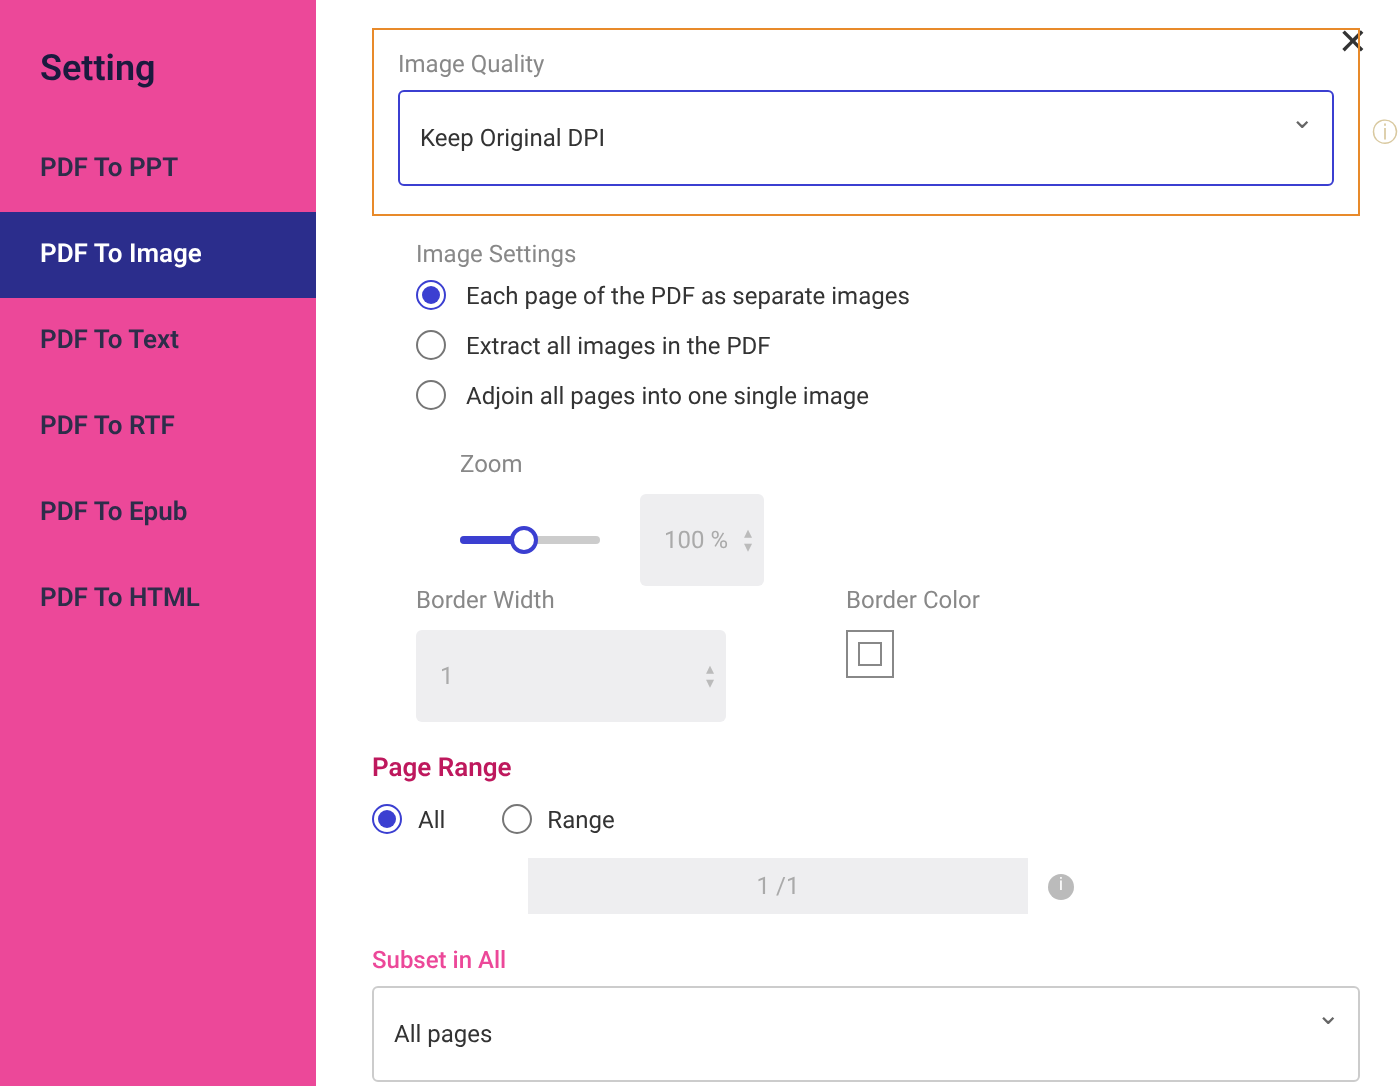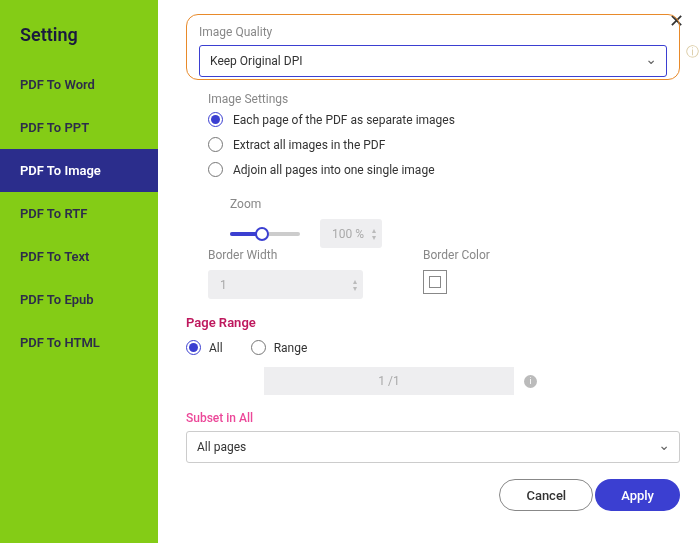--- a/index.html
+++ b/index.html
@@ -1,41 +1,41 @@
 <!DOCTYPE html>
 <html><head>
 <meta charset="utf-8">
 <style>
 *{box-sizing:border-box;margin:0;padding:0;font-family:-apple-system,BlinkMacSystemFont,"Segoe UI",Roboto,sans-serif}
 body{width:700px;height:543px;background:#fff;display:flex;position:relative;overflow:hidden}
-.sidebar{width:158px;background:#84cc16;padding-top:24px;height:100%}
+.sidebar{width:158px;background:#ec4899;padding-top:24px;height:100%}
 .sidebar-title{font-size:18px;font-weight:600;color:#1a1a3e;padding:0 20px 18px}
 .sidebar-item{padding:14px 20px;font-size:13px;font-weight:600;color:#2d2d4a;cursor:pointer}
 .sidebar-item.active{background:#2b2d8c;color:#fff}
 .main{flex:1;padding:14px 20px 14px 28px;overflow:auto;position:relative}
 .close-btn{position:absolute;top:10px;right:16px;font-size:18px;color:#333;cursor:pointer;background:none;border:none}
 .section{margin-bottom:16px}
 .sec-label{font-size:12px;color:#888;margin-bottom:6px}
-.highlight-box{border:1.5px solid #e88a2a;border-radius:12px;padding:10px 12px 2px;margin-bottom:12px;position:relative}
+.highlight-box{border:1.5px solid #e88a2a;border-radius:0;padding:10px 12px 14px;margin-bottom:12px;position:relative}
 .highlight-box .info-icon{position:absolute;right:-20px;top:50%;transform:translateY(-20%);color:#d9c9a0;font-size:13px}
-.select{width:100%;height:32px;border:1px solid #3b3fd1;border-radius:3px;padding:0 10px;font-size:12px;color:#333;background:#fff;appearance:none;position:relative}
+.select{width:100%;height:48px;border:1px solid #3b3fd1;border-radius:3px;padding:0 10px;font-size:12px;color:#333;background:#fff;appearance:none;position:relative}
 .select-wrap{position:relative}
 .select-wrap::after{content:"⌄";position:absolute;right:10px;top:6px;color:#666;pointer-events:none;font-size:14px}
 .select.plain{border-color:#ccc}
 .radio-row{display:flex;align-items:center;margin-bottom:10px;font-size:12px;color:#333}
 .radio-row input[type=radio]{margin-right:10px;width:15px;height:15px;accent-color:#3b3fd1}
 .sec-title{font-size:13px;font-weight:600;color:#be185d;margin:14px 0 10px}
 .sub-row{display:flex;gap:60px;align-items:flex-start}
 .sub-col{display:flex;flex-direction:column}
 .sub-label{font-size:12px;color:#888;margin-bottom:8px}
 .zoom-ctl{display:flex;align-items:center;gap:20px}
 .slider{width:70px;height:4px;background:#ccc;position:relative;border-radius:2px}
 .slider::before{content:"";position:absolute;left:0;width:40%;height:100%;background:#3b3fd1;border-radius:2px}
 .slider-thumb{position:absolute;left:36%;top:-5px;width:14px;height:14px;background:#fff;border:2px solid #3b3fd1;border-radius:50%}
-.stepper{display:flex;align-items:center;background:#eeeef0;border-radius:3px;height:29px;padding:0 6px 0 12px;gap:8px;color:#aaa;font-size:12px}
+.stepper{display:flex;align-items:center;background:#eeeef0;border-radius:3px;height:46px;padding:0 6px 0 12px;gap:8px;color:#aaa;font-size:12px}
 .stepper-arrows{display:flex;flex-direction:column;line-height:7px;font-size:8px;color:#bbb}
 .stepper.wide{width:155px;justify-content:space-between;color:#aaa}
 .color-swatch{width:24px;height:24px;border:1px solid #888;background:#fff;display:flex;align-items:center;justify-content:center}
 .color-swatch-inner{width:12px;height:12px;border:1px solid #888}
 .pr-row{display:flex;align-items:center;gap:28px;font-size:12px;color:#333;margin-bottom:12px}
 .pr-opt{display:flex;align-items:center;gap:8px}
 .pr-opt input[type=radio]{width:15px;height:15px;accent-color:#3b3fd1}
 .range-input{margin-left:78px;width:250px;height:28px;background:#eeeef0;border:none;text-align:center;color:#aaa;font-size:12px;display:flex;align-items:center;justify-content:center}
 .range-wrap{display:flex;align-items:center;gap:10px}
 .info-dot{width:13px;height:13px;border-radius:50%;background:#bbb;color:#fff;font-size:9px;display:flex;align-items:center;justify-content:center}
@@ -43,25 +43,24 @@
 .btn{height:32px;padding:0 26px;border-radius:16px;font-size:13px;font-weight:500;cursor:pointer;border:none}
 .btn-cancel{background:#fff;border:1.5px solid #888;color:#333}
 .btn-apply{background:#3b3fd1;color:#fff}
 .indent{padding-left:22px}
 </style>
 </head>
 <body>
 
 <div class="sidebar">
   <div class="sidebar-title">Setting</div>
-  <div class="sidebar-item">PDF To Word</div>
   <div class="sidebar-item">PDF To PPT</div>
   <div class="sidebar-item active">PDF To Image</div>
+  <div class="sidebar-item">PDF To Text</div>
   <div class="sidebar-item">PDF To RTF</div>
-  <div class="sidebar-item">PDF To Text</div>
   <div class="sidebar-item">PDF To Epub</div>
   <div class="sidebar-item">PDF To HTML</div>
 </div>
 
 <div class="main">
   <button class="close-btn">✕</button>
 
   <div class="highlight-box">
     <div class="sec-label">Image Quality</div>
     <div class="select-wrap">

